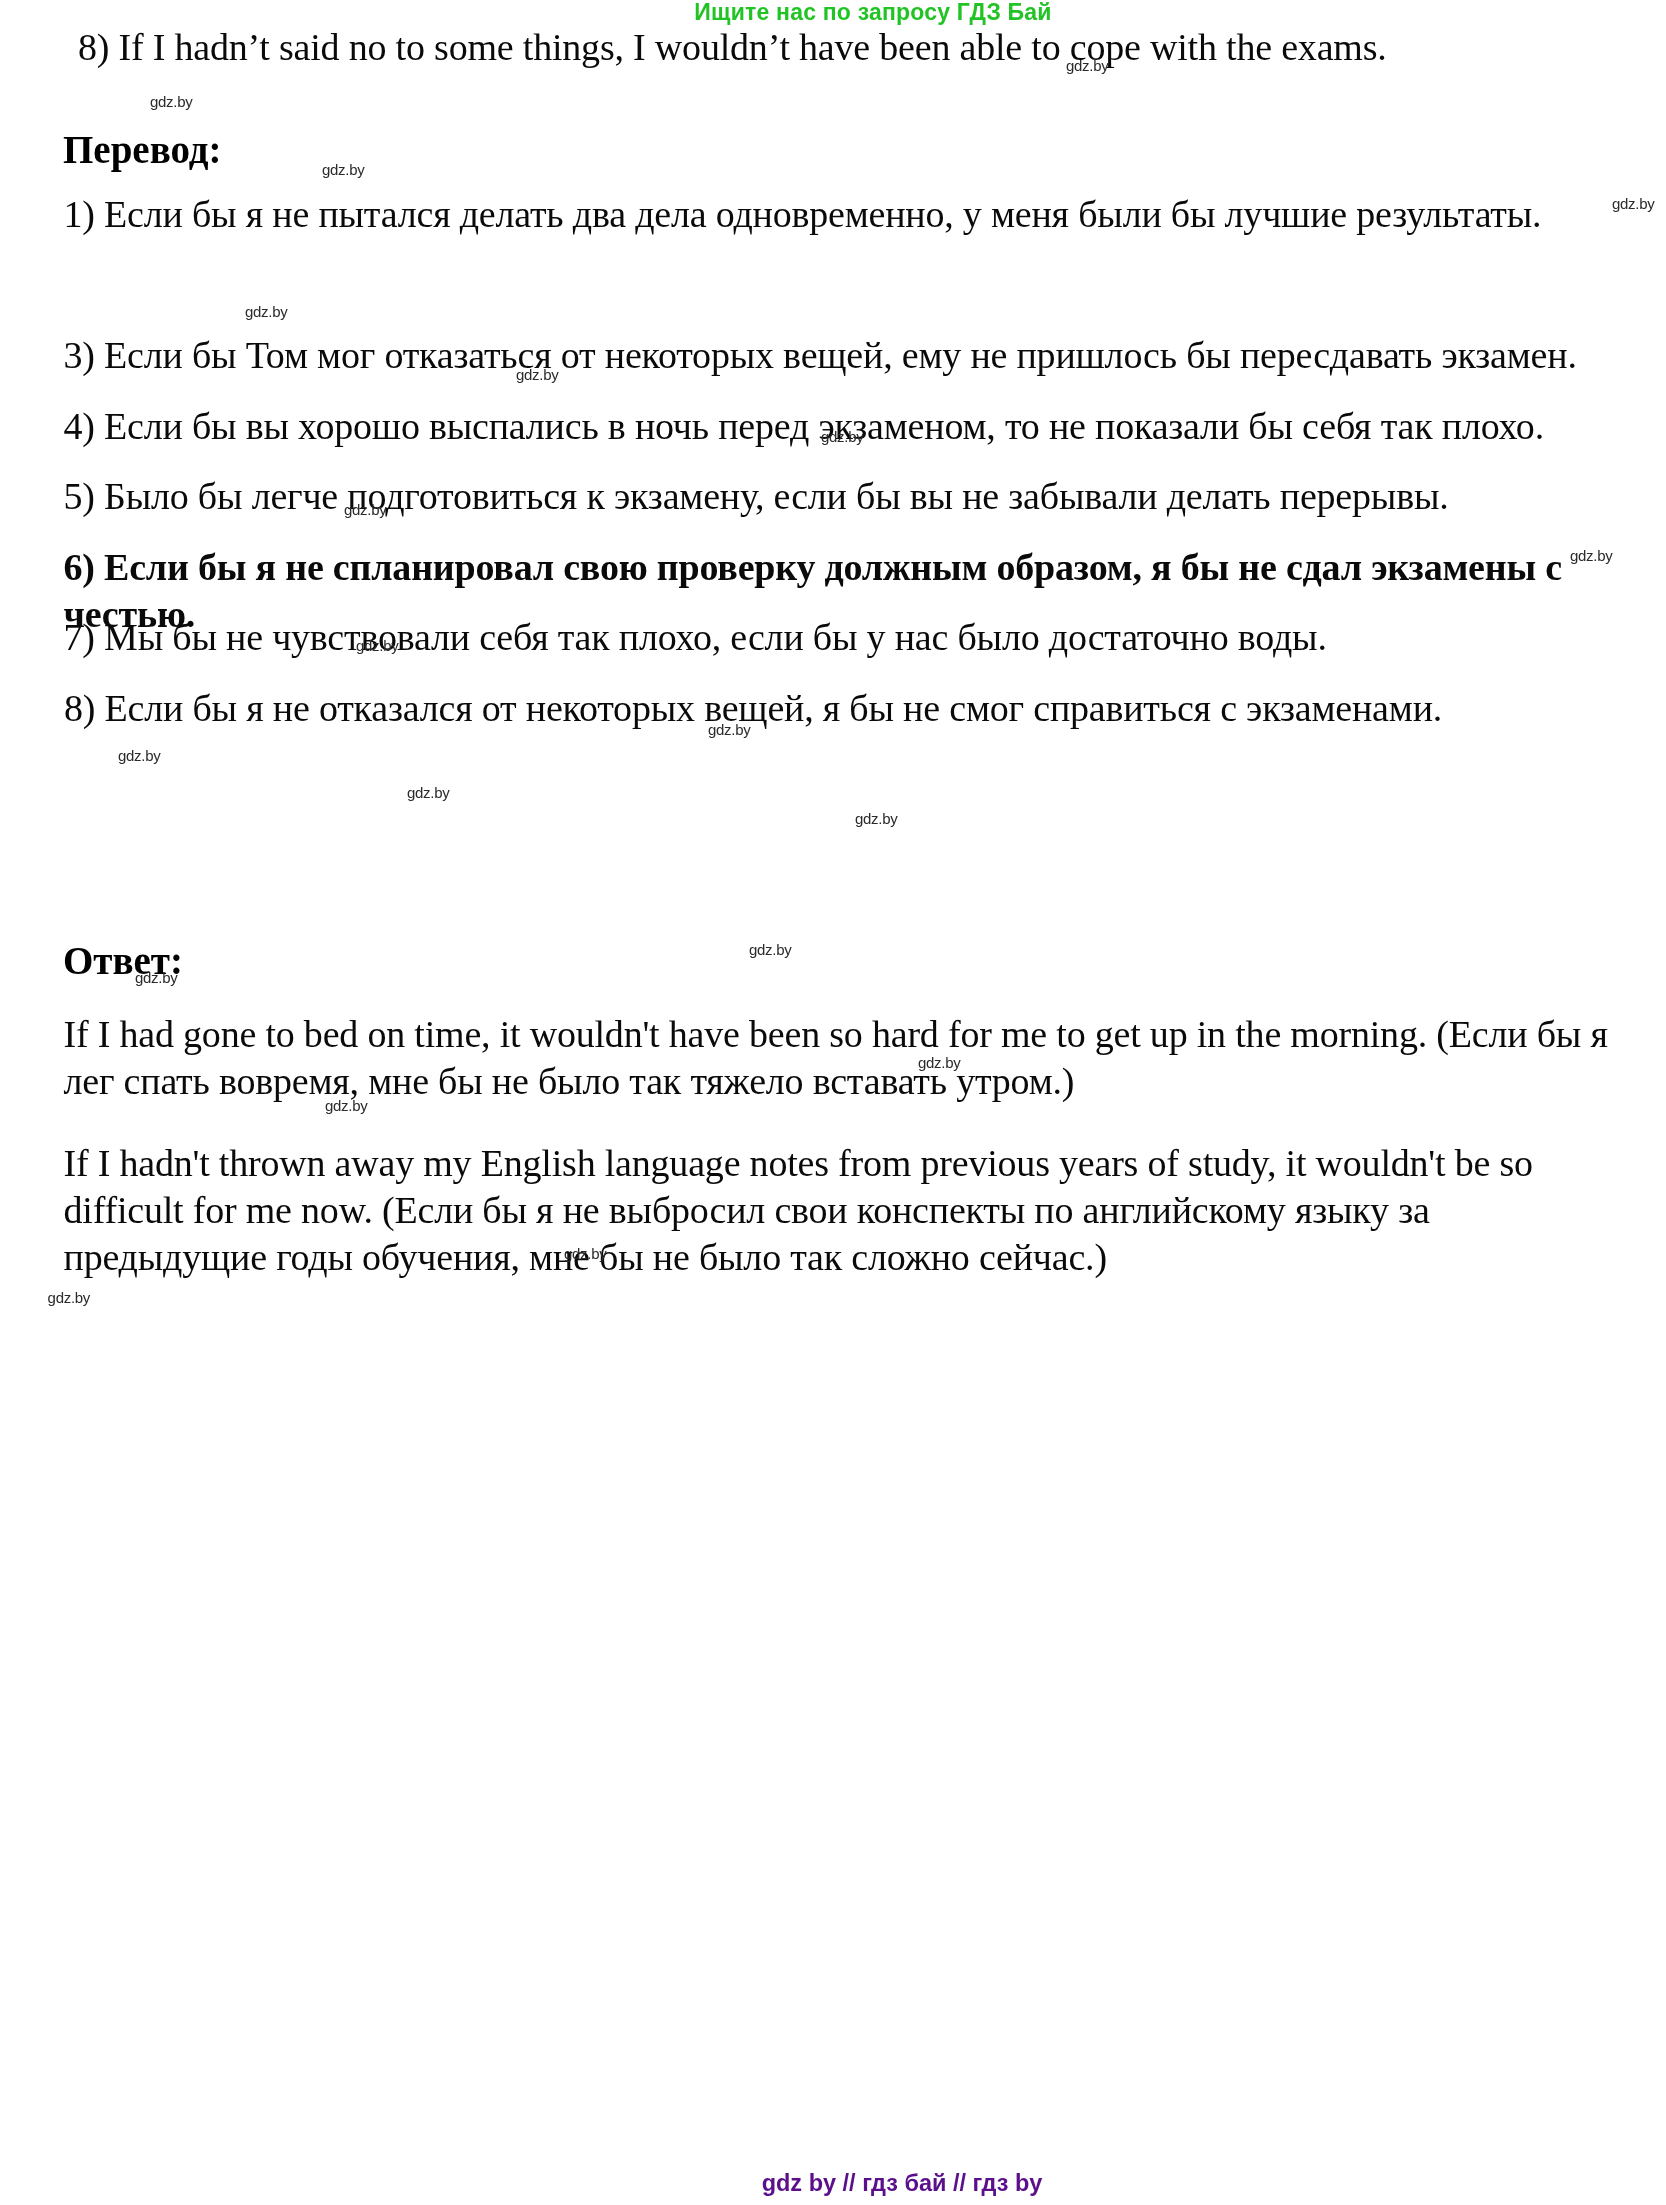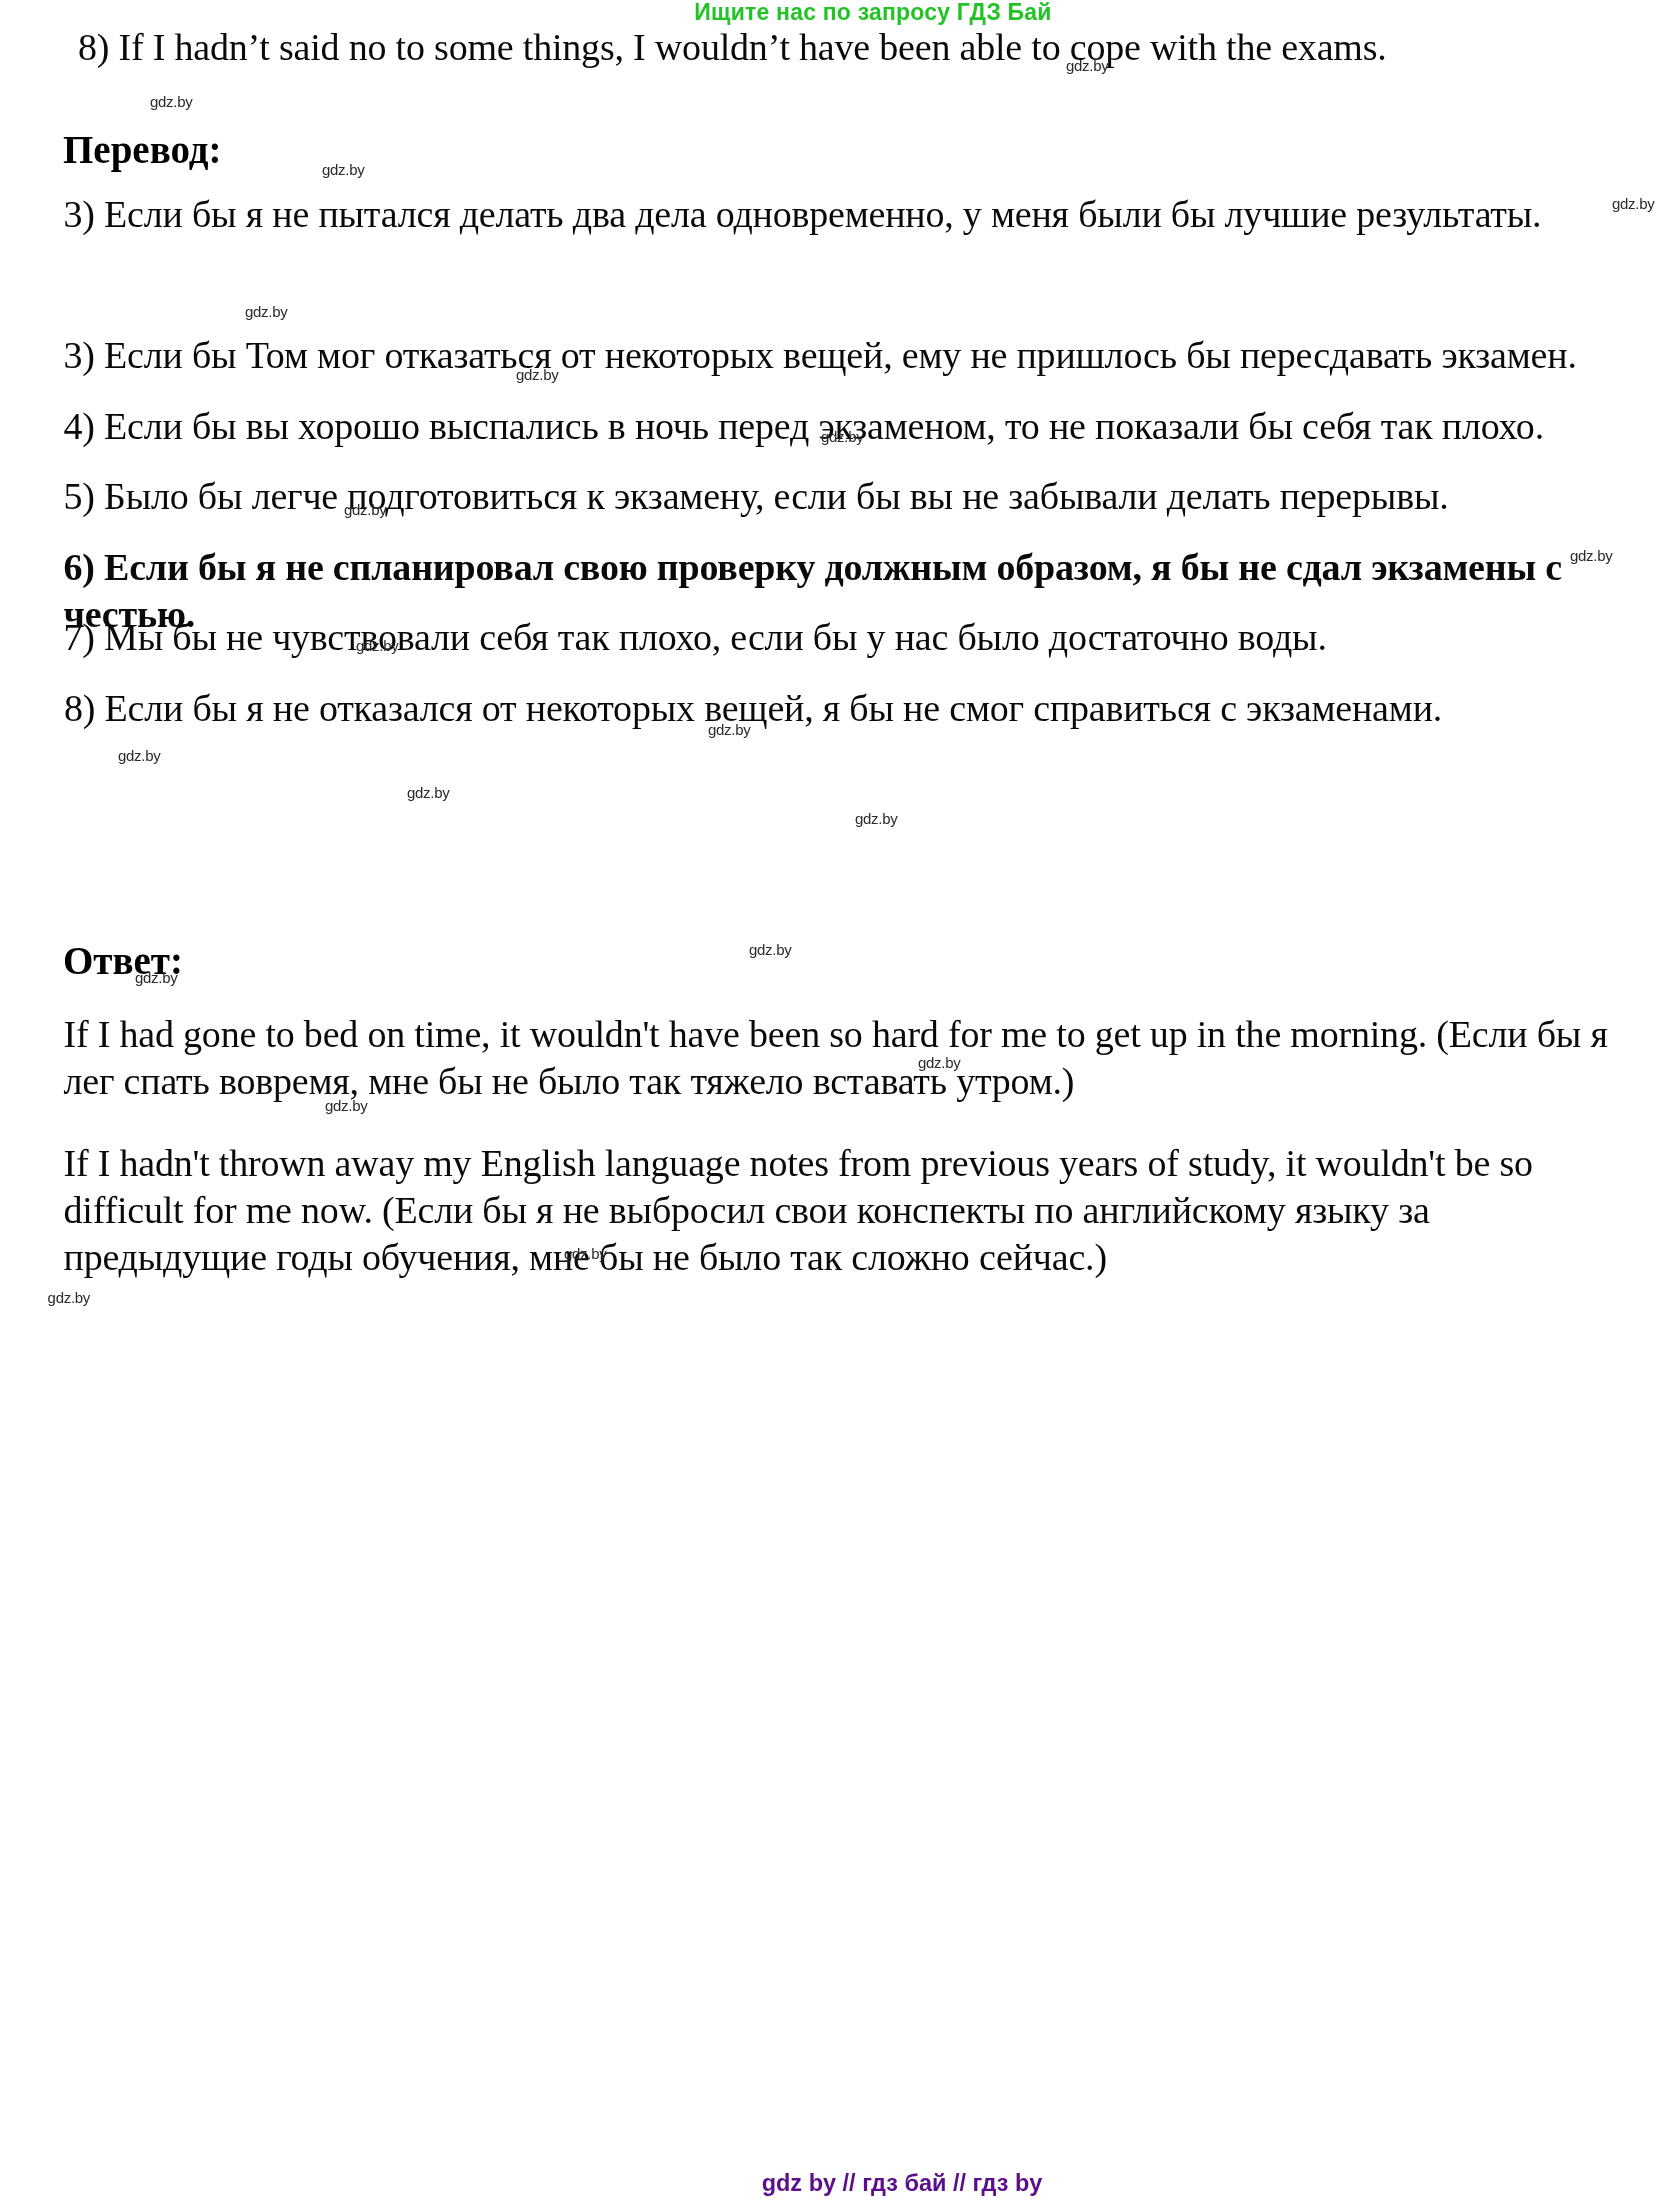--- a/index.html
+++ b/index.html
@@ -91,21 +91,21 @@
 <body>
 
 <div id="page">
 
   <div class="site-header">Ищите нас по запросу ГДЗ Бай</div>
 
   <div class="txt" style="left:38px; top:23.5px; width:1591px;">8) If I hadn’t said no to some things, I wouldn’t have been able to cope with the exams.</div>
 
   <div class="heading" style="left:23px; top:128px;">Перевод:</div>
 
-  <div class="txt" style="left:23.5px; top:191px; width:1570px;">3) Если бы я не пытался делать два дела одновременно, у меня были бы лучшие результаты.</div>
+  <div class="txt" style="left:23.5px; top:191px; width:1570px;">1) Если бы я не пытался делать два дела одновременно, у меня были бы лучшие результаты.</div>
 
 
   <div class="txt" style="left:23.5px; top:332px; width:1570px;">3) Если бы Том мог отказаться от некоторых вещей, ему не пришлось бы пересдавать экзамен.</div>
 
   <div class="txt" style="left:23.5px; top:403px; width:1587px;">4) Если бы вы хорошо выспались в ночь перед экзаменом, то не показали бы себя так плохо.</div>
 
   <div class="txt" style="left:23.5px; top:473px; width:1570px;">5) Было бы легче подготовиться к экзамену, если бы вы не забывали делать перерывы.</div>
 
   <div class="txt" style="left:23.5px; top:544px; width:1511px;font-weight:bold;">6) Если бы я не спланировал свою проверку должным образом, я бы не сдал экзамены с честью.</div>
 

